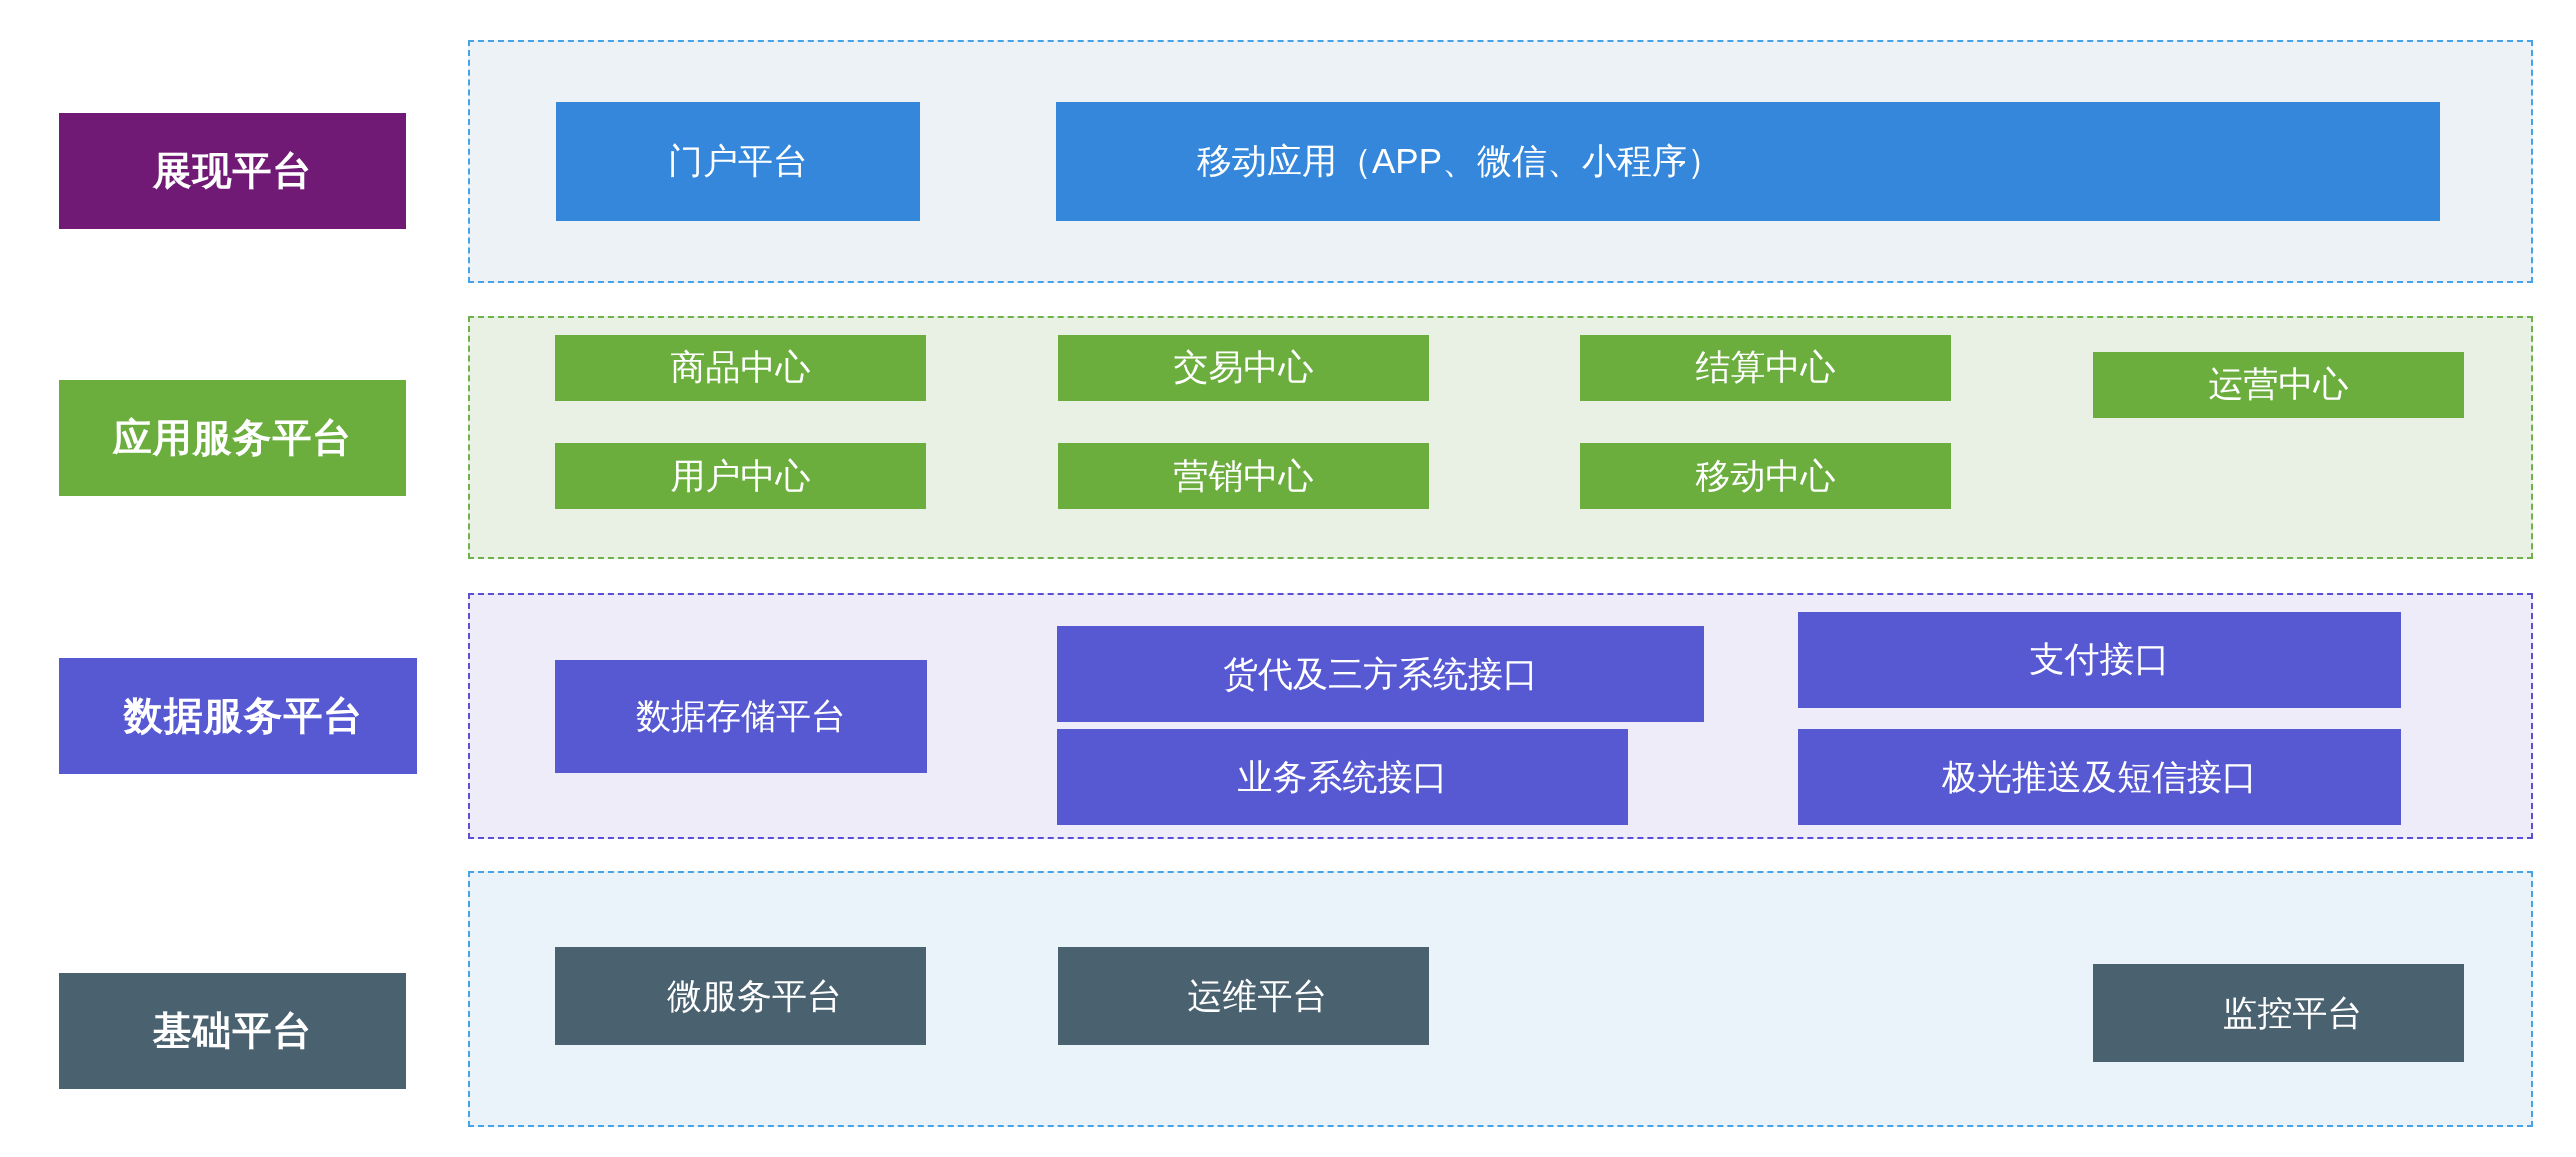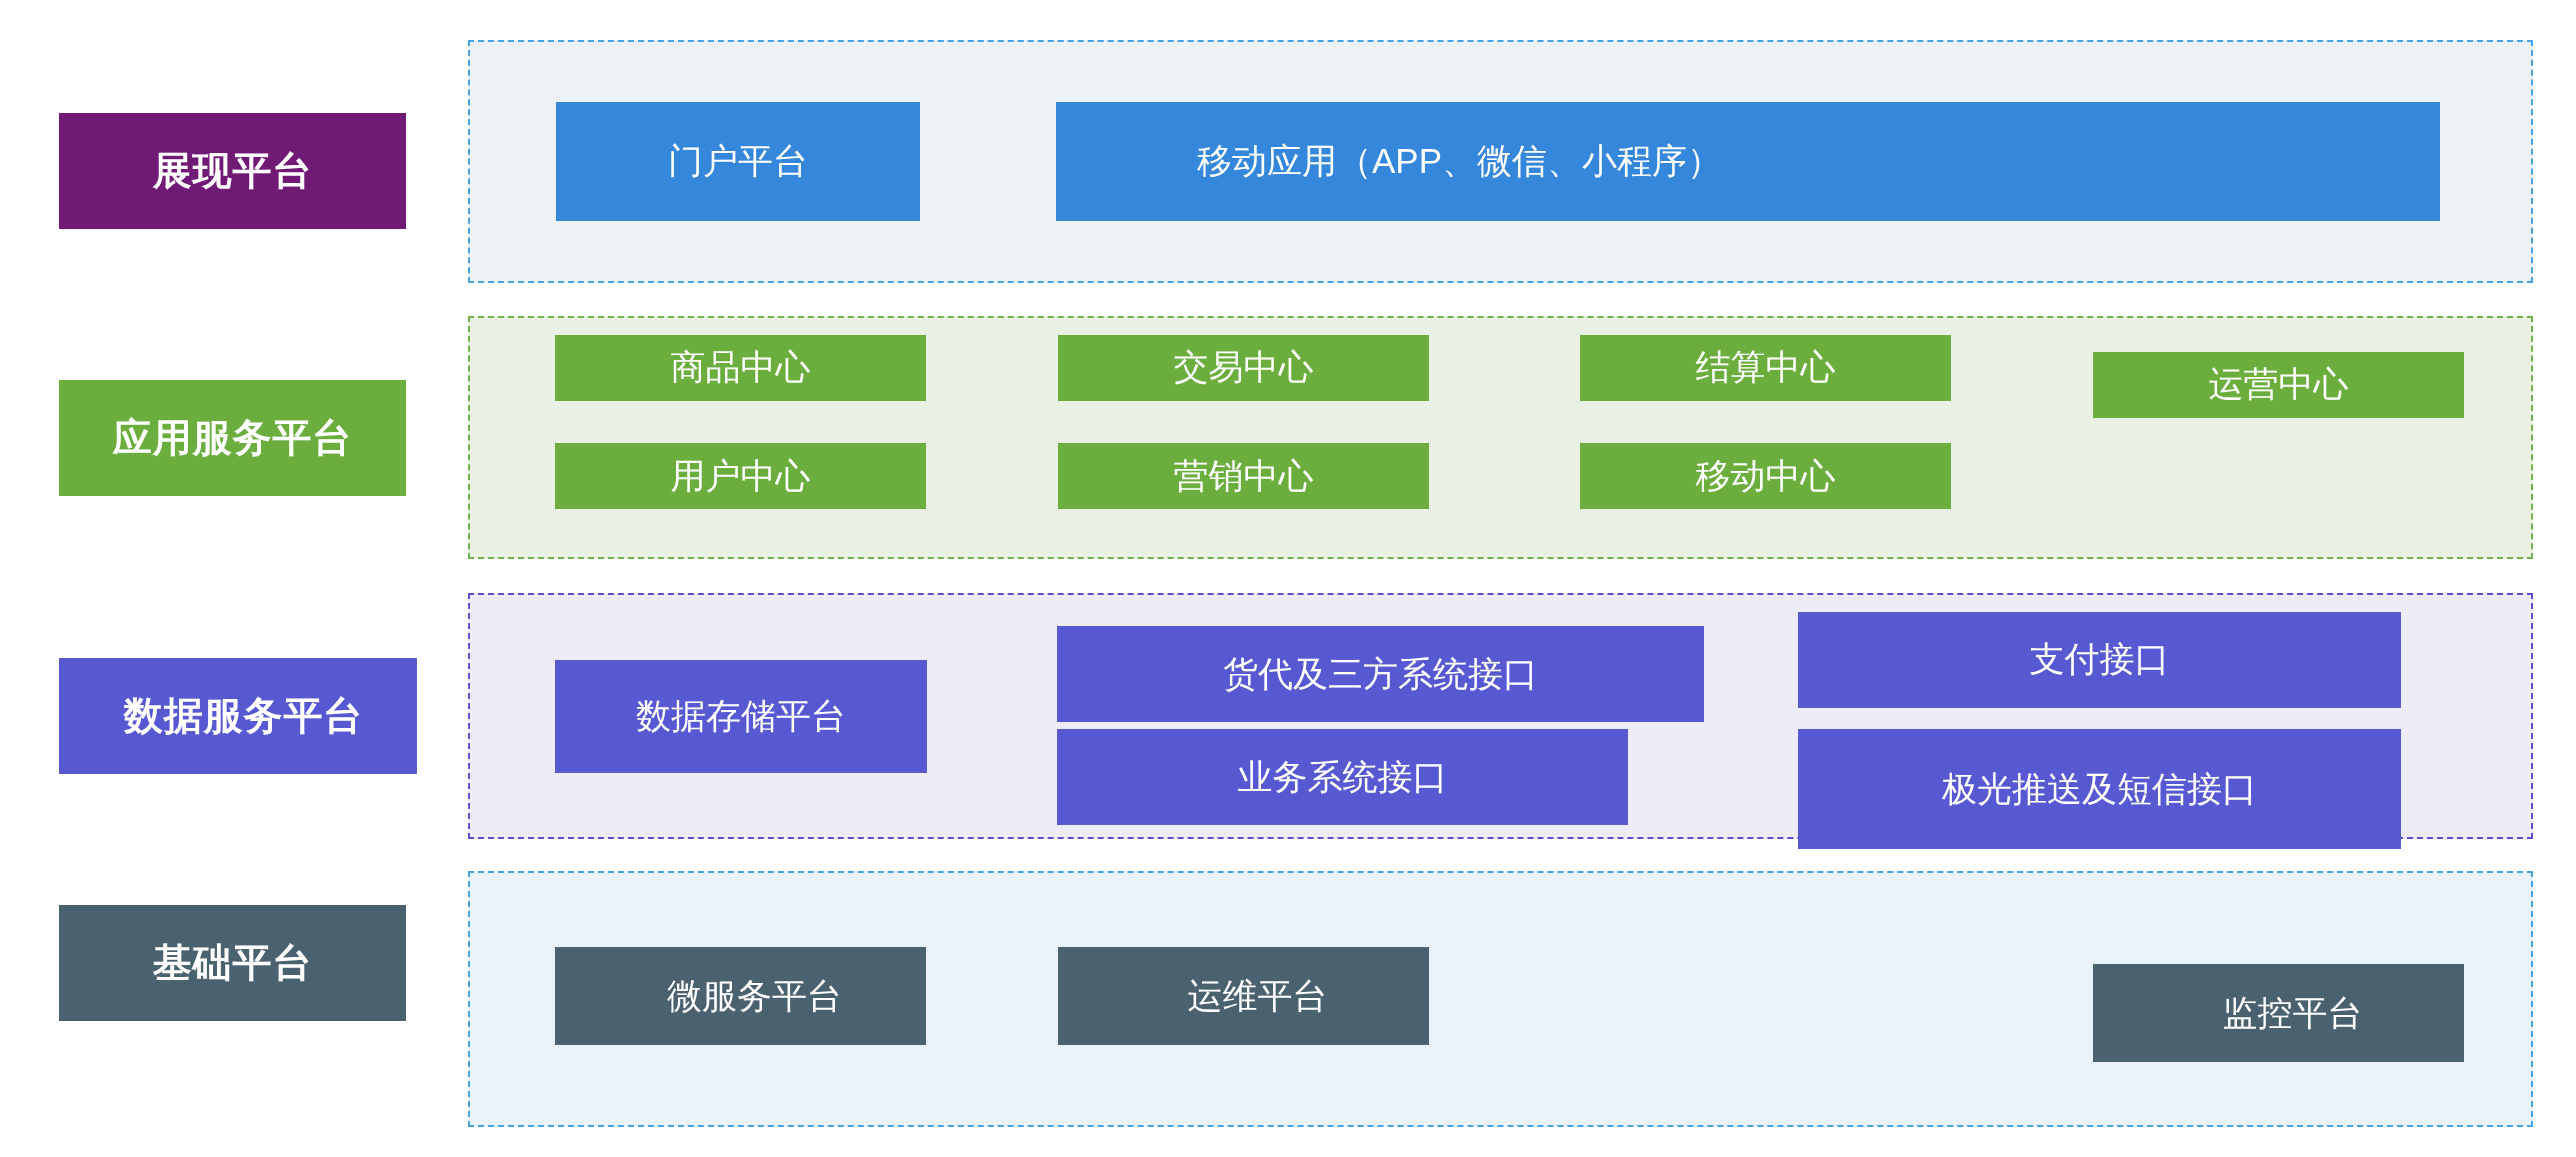--- a/index.html
+++ b/index.html
@@ -48,21 +48,21 @@
   
   .col1{left:85px;}  .col2{left:588px;} .col3{left:1110px;} .col4{left:1623px;margin-top:17px;}
   .rowA{top:16.7px;}   .rowB{top:125px;}
   .b-center{width:371px;height:66px;}
 
   
   .b-storage{left:85px;top:65px;width:372px;height:113px;}
   .b-fwd   {left:587px;top:31px;width:647px;height:96px;}
   .b-pay   {left:1328px;top:16.7px;width:603px;height:96px;}
   .b-biz   {left:587px;top:134px;width:571px;height:96px;}
-  .b-jpush {left:1328px;top:134px;width:603px;height:120px;}
+  .b-jpush {left:1328px;top:134px;width:603px;height:96px;}
 
   
   .b-base{width:371px;height:98px;top:74px;padding-left:28px;}
 </style>
 </head>
 <body>
 
 <div class="canvas">
 
   <div class="row-label lbl-blue" style="top:113px;">展现平台</div>
@@ -84,21 +84,21 @@
 
   <div class="row-label lbl-purple" style="top:658px;">数据服务平台</div>
   <div class="layer layer-data">
     <div class="box box-purple b-storage">数据存储平台</div>
     <div class="box box-purple b-fwd">货代及三方系统接口</div>
     <div class="box box-purple b-pay">支付接口</div>
     <div class="box box-purple b-biz">业务系统接口</div>
     <div class="box box-purple b-jpush">极光推送及短信接口</div>
   </div>
 
-  <div class="row-label lbl-dark" style="top:905px;text-align:center;">基础平台</div>
+  <div class="row-label lbl-dark" style="top:973px;text-align:center;">基础平台</div>
   <div class="layer layer-basic">
     <div class="box box-dark b-base col1">微服务平台</div>
     <div class="box box-dark b-base col2">运维平台</div>
     <div class="box box-dark b-base col4">监控平台</div>
   </div>
 
 </div>
 
 
 </body></html>

